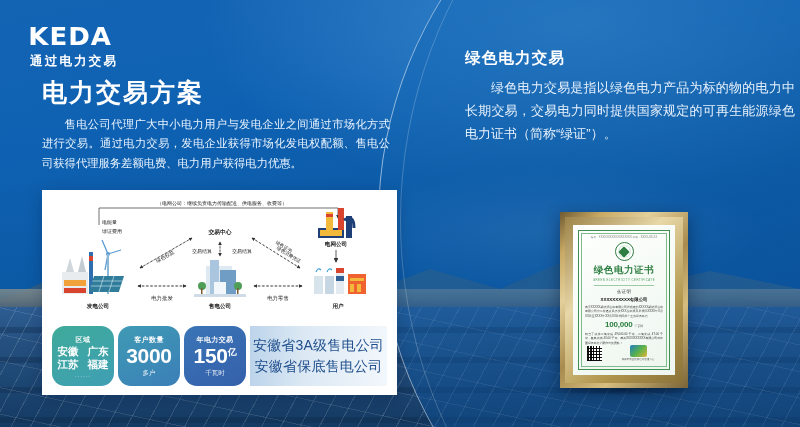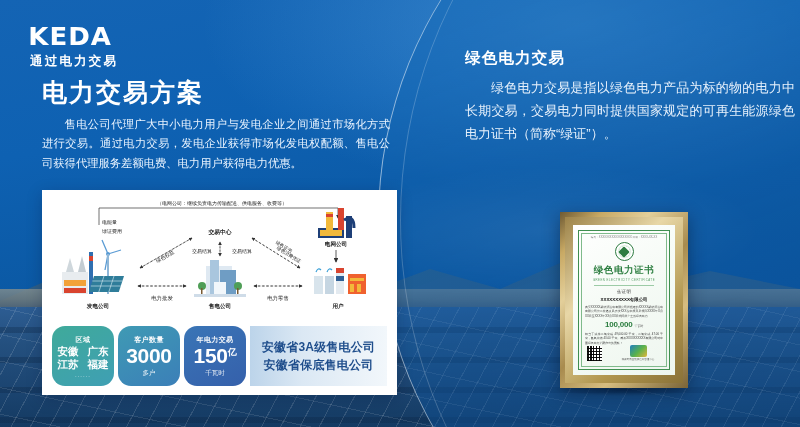--- a/index.html
+++ b/index.html
@@ -110,21 +110,21 @@
   .stat-big .unit { font-size:9px; vertical-align:super; }
   .stat-foot { font-size:6.5px; opacity:.92; margin-top:1px; }
   .stat.s1 .row { font-size:10.5px; font-weight:bold; line-height:1.22; }
   .stat.s1 .dots { font-size:6px; letter-spacing:1px; opacity:.8; margin-top:1px; }
   .stat-text {
     flex:1; height:60px; position:relative; overflow:hidden;
     background:linear-gradient(90deg,#bcd4ea 0%,#dbe8f4 38%,#f2f7fb 100%);
     display:flex; flex-direction:column; justify-content:center; align-items:center;
   }
   .stat-text .line {
-    position:relative; z-index:2; font-size:12px; font-weight:bold; color:#1f4e8c; line-height:1.5;
+    position:relative; z-index:2; font-size:14px; font-weight:normal; color:#1f4e8c; line-height:1.5;
     letter-spacing:.2px;
   }
 
   
   .right-col { position:absolute; left:455px; top:4px; width:345px; height:427px; }
   .h2 { font-size:15.5px; font-weight:bold; color:#ffffff; letter-spacing:1.2px; }
   .body {
     margin-top:7px; width:330px;
     font-size:13px; line-height:1.78; color:#e7f1fc; text-align:justify; text-indent:2em;
   }

